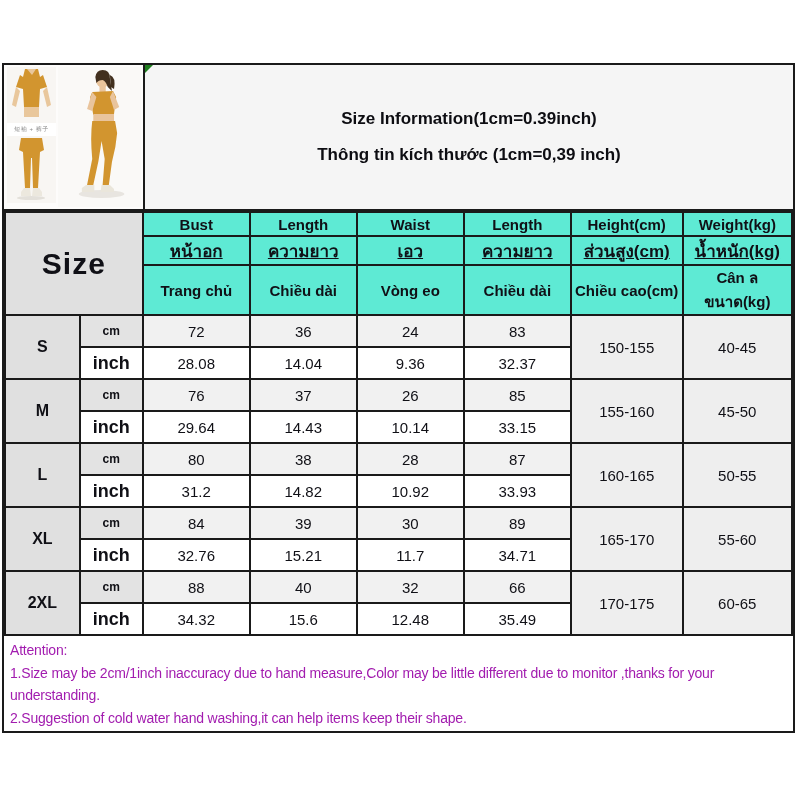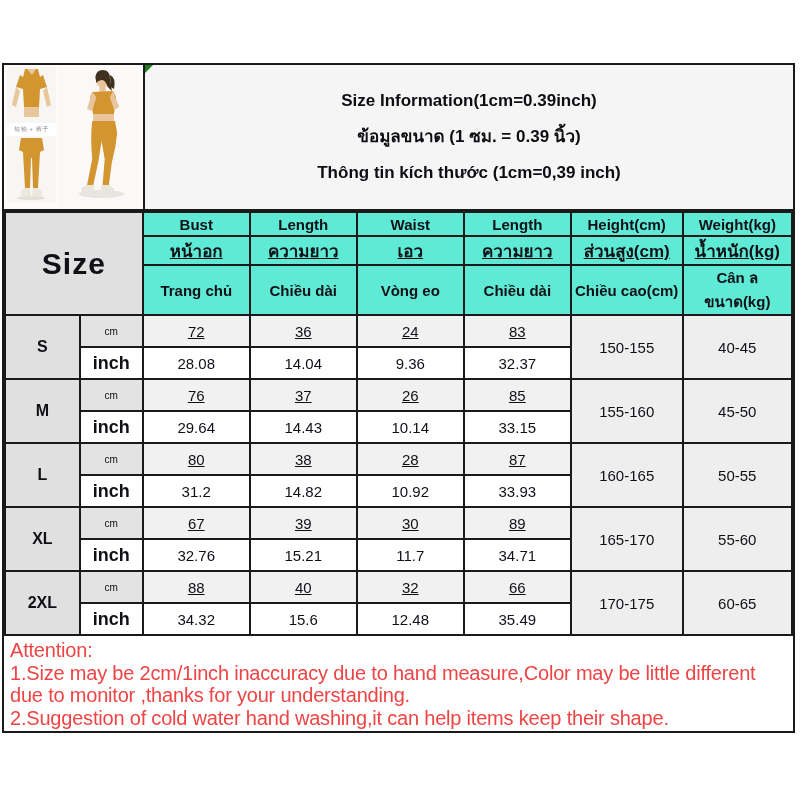--- a/index.html
+++ b/index.html
@@ -40,29 +40,29 @@
   table.size-table td {
     border:2px solid #1a1a1a; text-align:center; vertical-align:middle;
     padding:0; overflow:hidden; color:#101016;
   }
   tr.hh { height:24px; }
   tr.hd { height:32px; }
   td.hdr { background:#5eead4; font-weight:bold; }
   td.hdr-th { font-size:17px;text-decoration:underline; }
   td.size-merged { background:#e0e0e0; font-weight:bold; font-size:30px; letter-spacing:1px; }
   td.size-label { background:#e0e0e0; font-weight:bold; font-size:16px; }
-  td.unit-cm { background:#e3e3e3; font-weight:normal; font-size:10px; }
+  td.unit-cm { background:#e3e3e3; font-weight:bold; font-size:12px; }
   td.unit-inch { background:#ffffff; font-weight:bold; font-size:18px; }
-  td.val-cm { background:#f1f1f1;text-decoration:underline; }
+  td.val-cm { background:#f1f1f1; }
   td.val-inch { background:#ffffff; }
   td.hw { background:#eeeeee; }
   
   .attention {
     flex:1; background:#fff; padding:3px 7px 0 6px;
-    font-size:20px; line-height:22.5px; color:#ef4444; letter-spacing:-0.2px;
+    font-size:14px; line-height:22.5px; color:#a21caf; letter-spacing:-0.2px;
   }
 </style>
 </head>
 <body>
 
 <div class="content-box">
 
   <div class="top-section">
 
     <div class="photos">
@@ -97,21 +97,20 @@
         <rect x="34" y="47" width="20" height="8" fill="#e9c49c"></rect>
         <path d="M33 54 L55 54 L57 66 Q56 80 52 95 L49 118 L43 118 L45 92 L42 74 L39 94 L34 118 L28 118 L33 92 Q31 70 33 54 Z" fill="#d2952f"></path>
         <path d="M27 118 L35 118 L35 125 L23 125 L23 121 Z" fill="#eae6db"></path>
         <path d="M42 118 L50 118 L54 122 L54 125 L41 125 Z" fill="#eae6db"></path>
       </svg>
     </div>
 
     <div class="title-panel">
       <div class="corner-marker"></div>
       <div class="title-line">Size Information(1cm=0.39inch)</div>
-      <div class="title-line">ข้อมูลขนาด (1 ซม. = 0.39 นิ้ว)</div>
       <div class="title-line">Thông tin kích thước (1cm=0,39 inch)</div>
     </div>
   </div>
 
   <table class="size-table">
     <colgroup>
       <col style="width:9.5%">
         <col style="width:8%">
       <col style="width:13.6%">
         <col style="width:13.6%">
@@ -197,21 +196,21 @@
         <td class="unit-inch">inch</td>
         <td class="val-inch">31.2</td>
         <td class="val-inch">14.82</td>
         <td class="val-inch">10.92</td>
         <td class="val-inch">33.93</td>
       </tr>
 
       <tr class="hd">
         <td class="size-label" rowspan="2">XL</td>
         <td class="unit-cm">cm</td>
-        <td class="val-cm">67</td>
+        <td class="val-cm">84</td>
         <td class="val-cm">39</td>
         <td class="val-cm">30</td>
         <td class="val-cm">89</td>
         <td class="hw" rowspan="2">165-170</td>
         <td class="hw" rowspan="2">55-60</td>
       </tr>
       <tr class="hd">
         <td class="unit-inch">inch</td>
         <td class="val-inch">32.76</td>
         <td class="val-inch">15.21</td>

